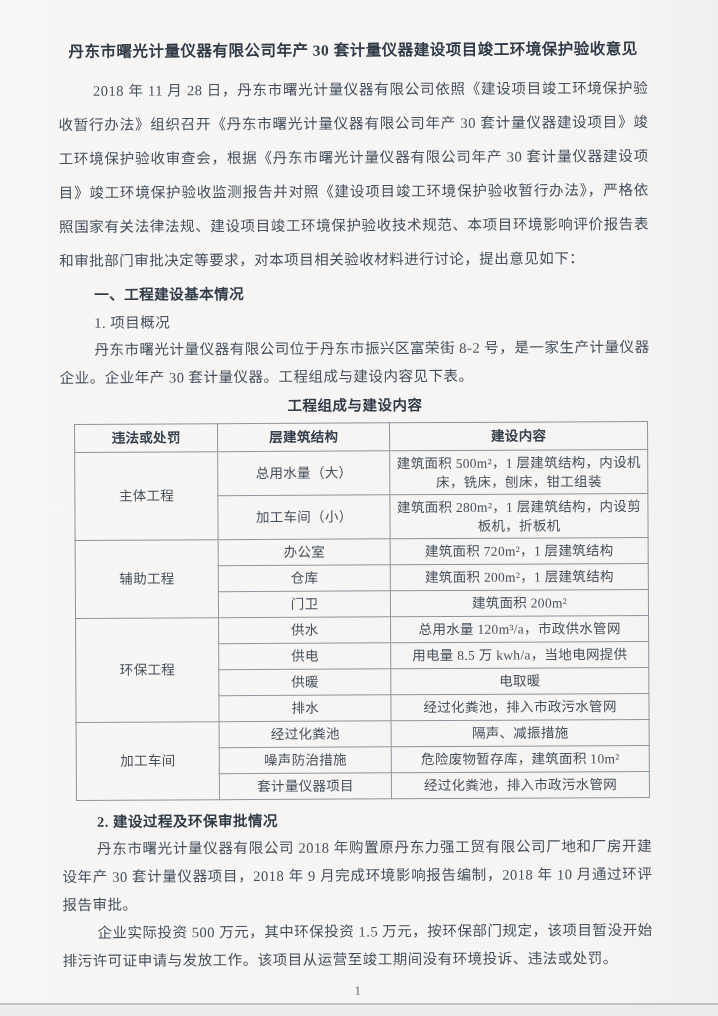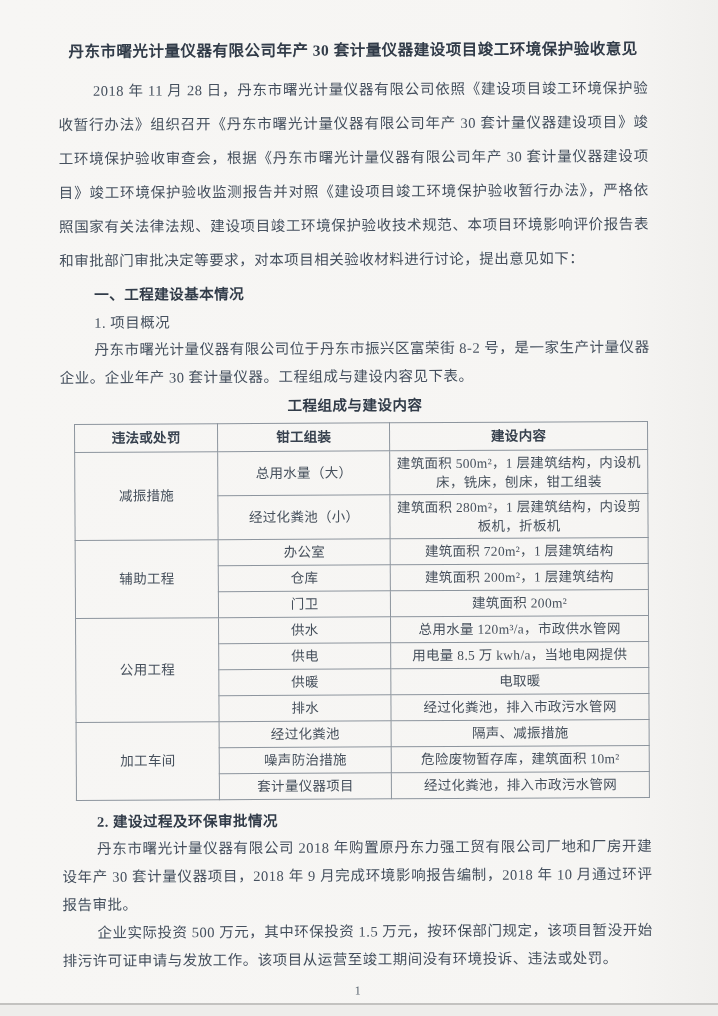--- a/index.html
+++ b/index.html
@@ -144,51 +144,51 @@
 
     <table class="comp-table">
       <colgroup>
         <col class="col-group">
           <col class="col-name">
           <col class="col-content">
       </colgroup>
       <thead>
         <tr>
           <th>违法或处罚</th>
-          <th>钳工组装</th>
+          <th>层建筑结构</th>
           <th>建设内容</th>
         </tr>
       </thead>
       <tbody>
         <tr>
-          <td rowspan="2">减振措施</td>
+          <td rowspan="2">主体工程</td>
           <td class="double">总用水量（大）</td>
           <td class="double">建筑面积 500m²，1 层建筑结构，内设机床，铣床，刨床，钳工组装</td>
         </tr>
         <tr>
-          <td class="double">经过化粪池（小）</td>
+          <td class="double">加工车间（小）</td>
           <td class="double">建筑面积 280m²，1 层建筑结构，内设剪板机，折板机</td>
         </tr>
 
         <tr>
           <td rowspan="3">辅助工程</td>
           <td class="single">办公室</td>
           <td class="single">建筑面积 720m²，1 层建筑结构</td>
         </tr>
         <tr>
           <td class="single">仓库</td>
           <td class="single">建筑面积 200m²，1 层建筑结构</td>
         </tr>
         <tr>
           <td class="single">门卫</td>
           <td class="single">建筑面积 200m²</td>
         </tr>
 
         <tr>
-          <td rowspan="4">公用工程</td>
+          <td rowspan="4">环保工程</td>
           <td class="single">供水</td>
           <td class="single">总用水量 120m³/a，市政供水管网</td>
         </tr>
         <tr>
           <td class="single">供电</td>
           <td class="single">用电量 8.5 万 kwh/a，当地电网提供</td>
         </tr>
         <tr>
           <td class="single">供暖</td>
           <td class="single">电取暖</td>

